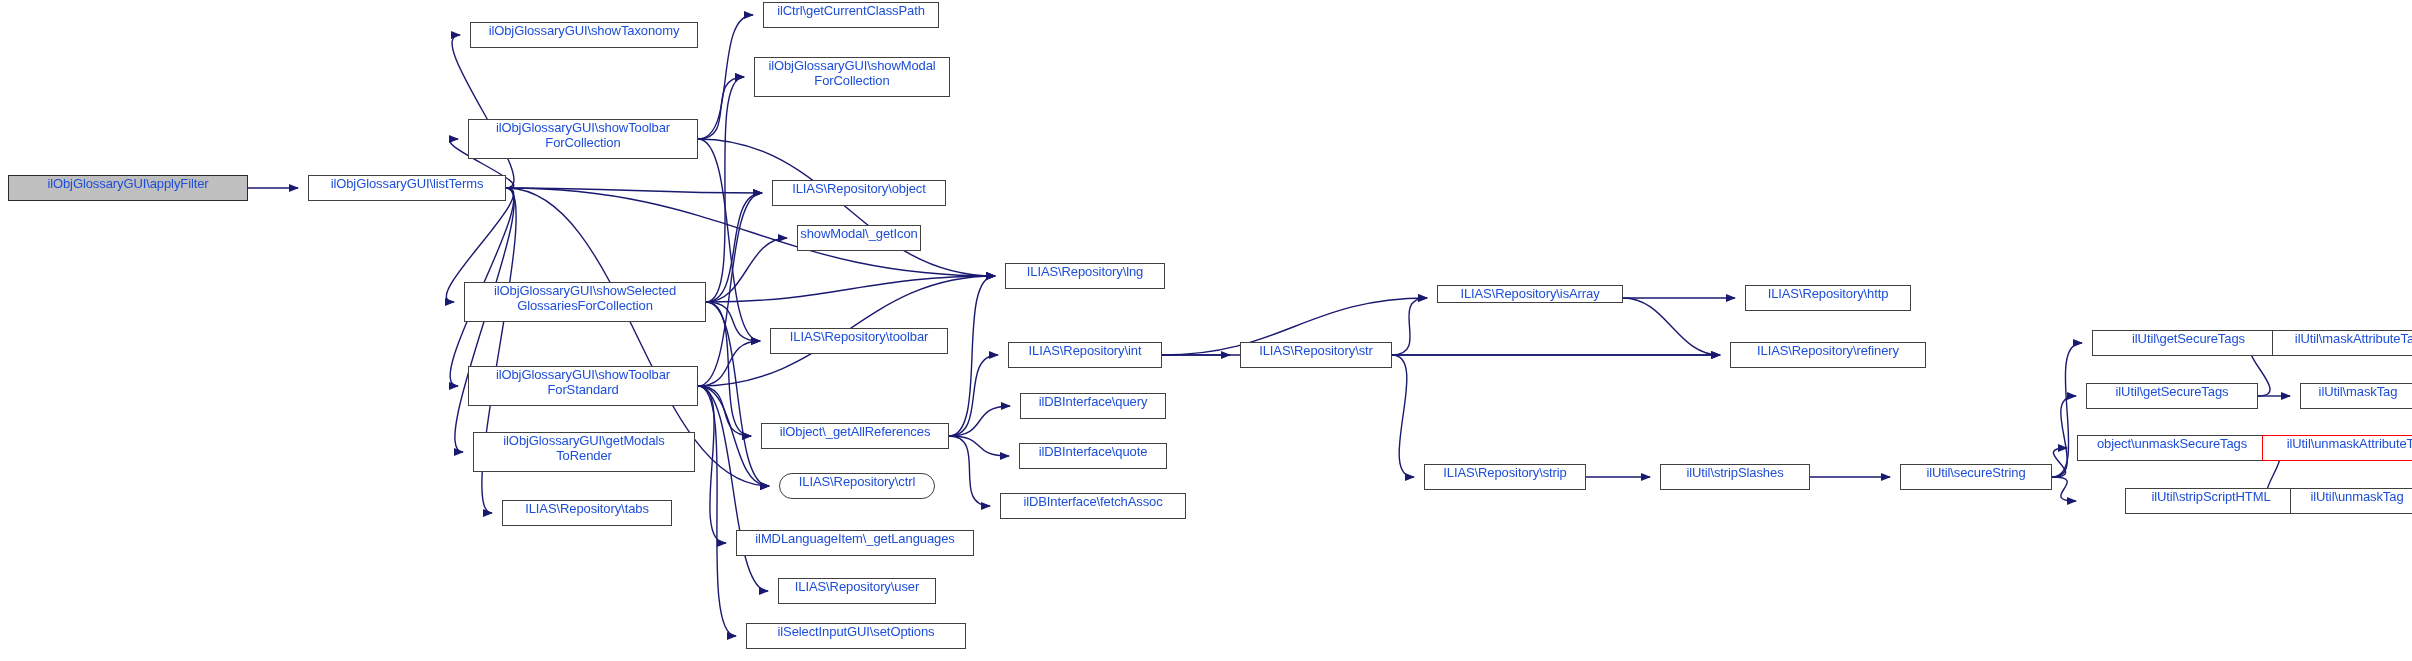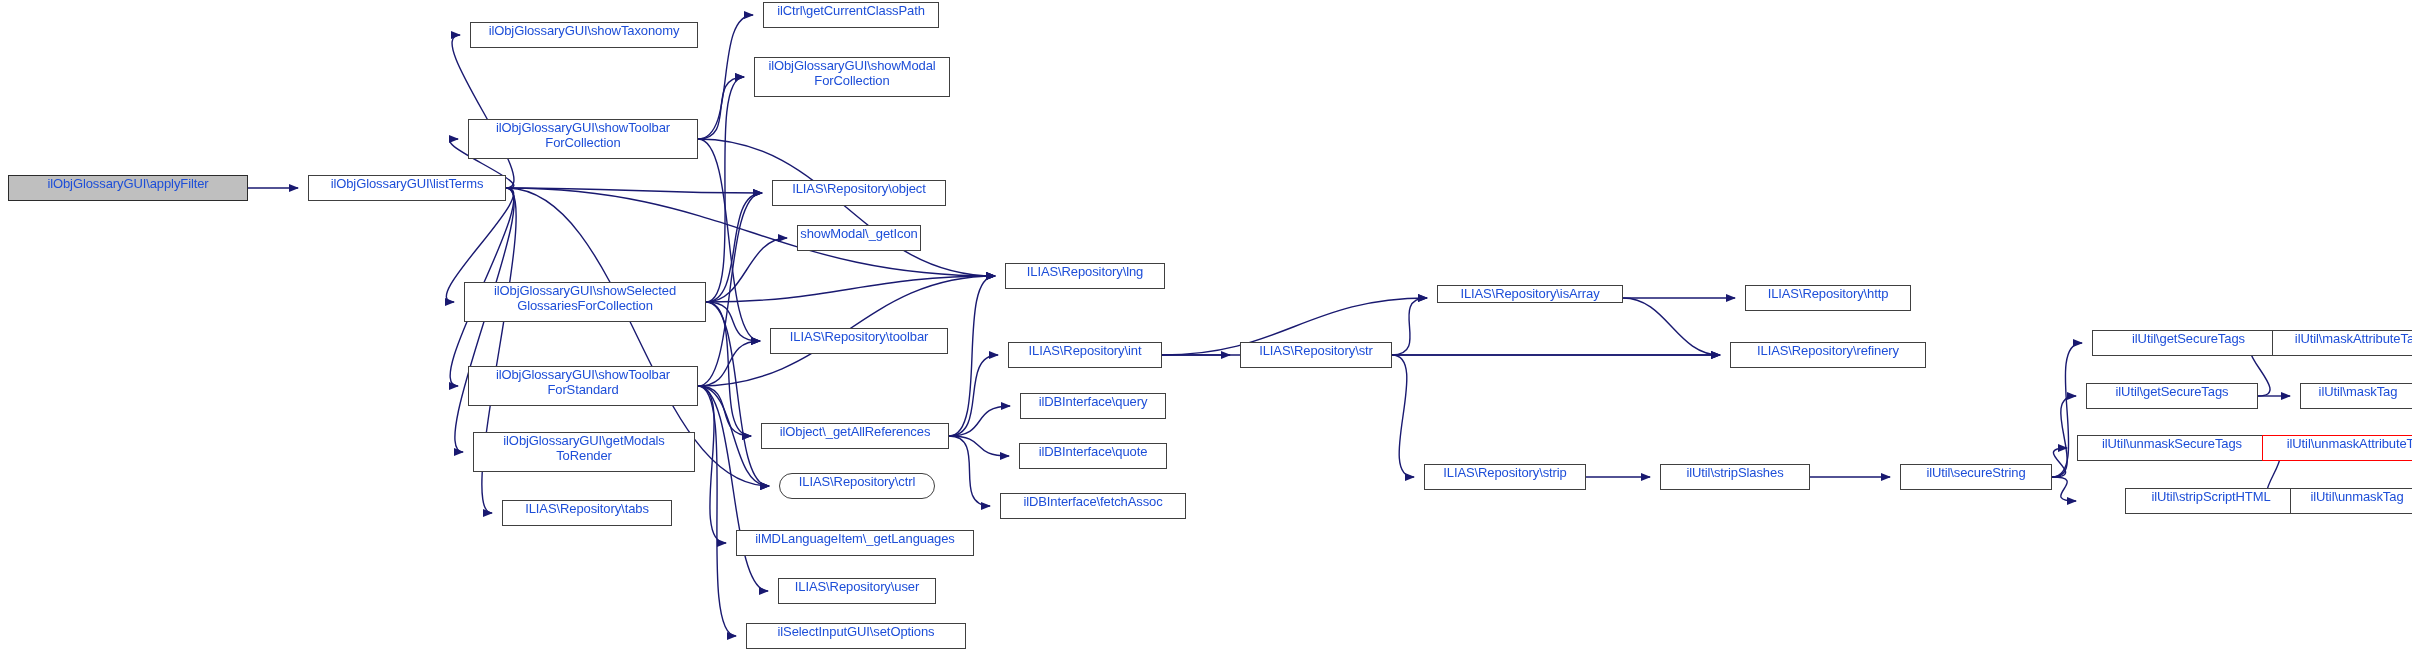--- a/index.html
+++ b/index.html
@@ -138,20 +138,20 @@
       <div class="node" style="left: 1000px; top: 493px; width: 186px; height: 26px;"><span class="lbl">ilDBInterface\fetchAssoc</span></div>
       <div class="node" style="left: 1240px; top: 342px; width: 152px; height: 26px;"><span class="lbl">ILIAS\Repository\str</span></div>
       <div class="node" style="left: 1437px; top: 285px; width: 186px; height: 18px;"><span class="lbl">ILIAS\Repository\isArray</span></div>
       <div class="node" style="left: 1745px; top: 285px; width: 166px; height: 26px;"><span class="lbl">ILIAS\Repository\http</span></div>
       <div class="node" style="left: 1730px; top: 342px; width: 196px; height: 26px;"><span class="lbl">ILIAS\Repository\refinery</span></div>
       <div class="node" style="left: 1424px; top: 464px; width: 162px; height: 26px;"><span class="lbl">ILIAS\Repository\strip</span></div>
       <div class="node" style="left: 1660px; top: 464px; width: 150px; height: 26px;"><span class="lbl">ilUtil\stripSlashes</span></div>
       <div class="node" style="left: 1900px; top: 464px; width: 152px; height: 26px;"><span class="lbl">ilUtil\secureString</span></div>
       <div class="node" style="left: 2092px; top: 330px; width: 193px; height: 26px;"><span class="lbl">ilUtil\getSecureTags</span></div>
       <div class="node" style="left: 2086px; top: 383px; width: 172px; height: 26px;"><span class="lbl">ilUtil\getSecureTags</span></div>
-      <div class="node" style="left: 2077px; top: 435px; width: 190px; height: 26px;"><span class="lbl">ilUtil\unmaskSecureTags</span></div>
+      <div class="node" style="left: 2077px; top: 435px; width: 190px; height: 26px;"><span class="lbl">object\unmaskSecureTags</span></div>
       <div class="node" style="left: 2086px; top: 488px; width: 172px; height: 26px; margin-left: 39px;"><span class="lbl">ilUtil\stripScriptHTML</span></div>
       <div class="node" style="left: 2272px; top: 330px; width: 172px; height: 26px;"><span class="lbl">ilUtil\maskAttributeTag</span></div>
       <div class="node" style="left: 2300px; top: 383px; width: 116px; height: 26px;"><span class="lbl">ilUtil\maskTag</span></div>
       <div class="node hl" style="left: 2262px; top: 435px; width: 190px; height: 26px;"><span class="lbl">ilUtil\unmaskAttributeTag</span></div>
       <div class="node" style="left: 2290px; top: 488px; width: 134px; height: 26px;"><span class="lbl">ilUtil\unmaskTag</span></div>
     </div>
 </div>
 
 </body></html>

